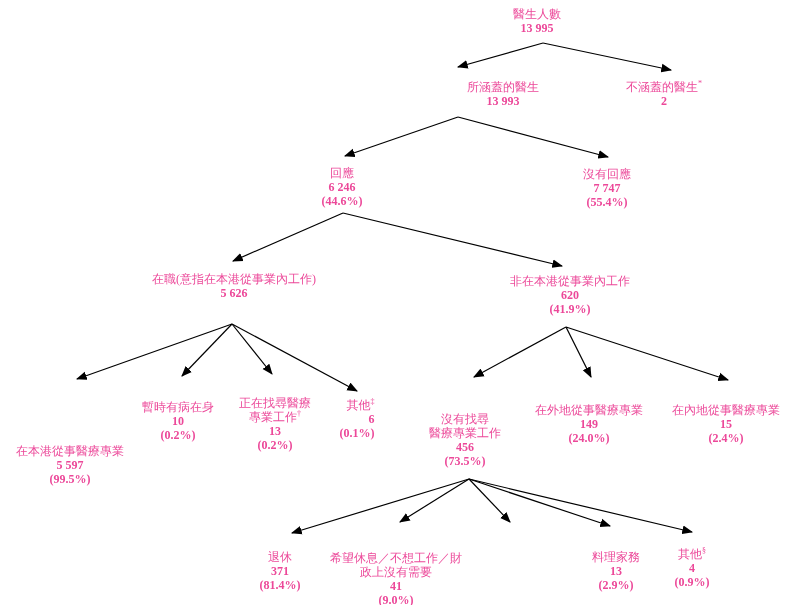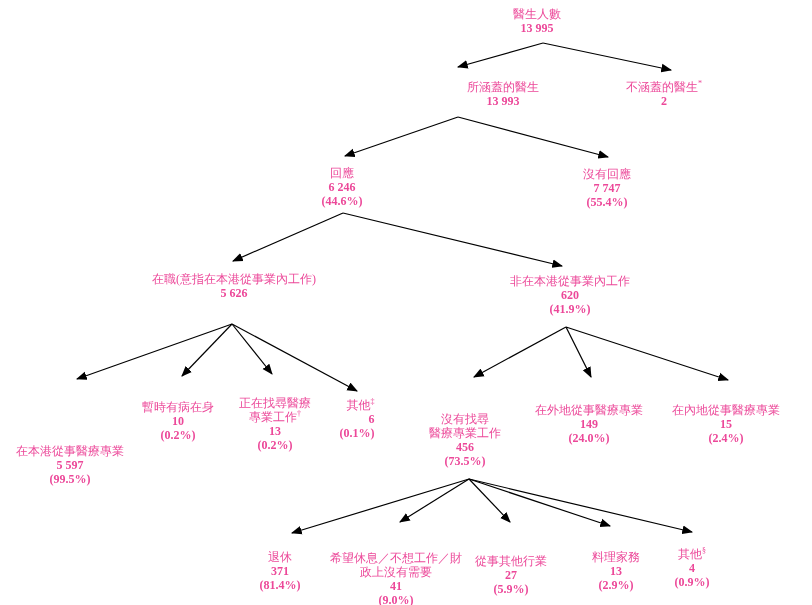--- a/index.html
+++ b/index.html
@@ -155,25 +155,20 @@
     <div class="num">(81.4%)</div>
   </div>
 
   <div class="node" style="left:396px; top:551px;">
     <div class="lbl"><span>希望休息／不想工作／財</span></div>
     <div class="lbl"><span>政上沒有需要</span></div>
     <div class="num">41</div>
     <div class="num">(9.0%)</div>
   </div>
 
-  <div class="node" style="left:511px; top:554px;">
-    <div class="lbl"><span>從事其他行業</span></div>
-    <div class="num">27</div>
-    <div class="num">(5.9%)</div>
-  </div>
 
   <div class="node" style="left:616px; top:550px;">
     <div class="lbl"><span>料理家務</span></div>
     <div class="num">13</div>
     <div class="num">(2.9%)</div>
   </div>
 
   <div class="node" style="left:692px; top:547px;">
     <div class="lbl"><span>其他</span><sup class="sp">§</sup></div>
     <div class="num">4</div>

